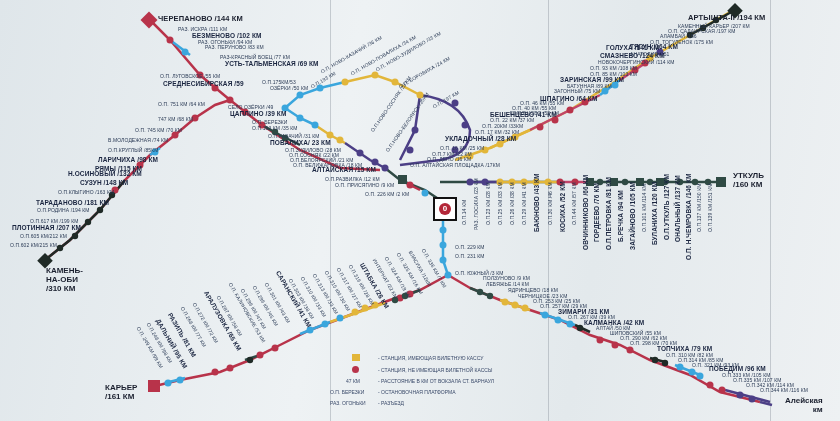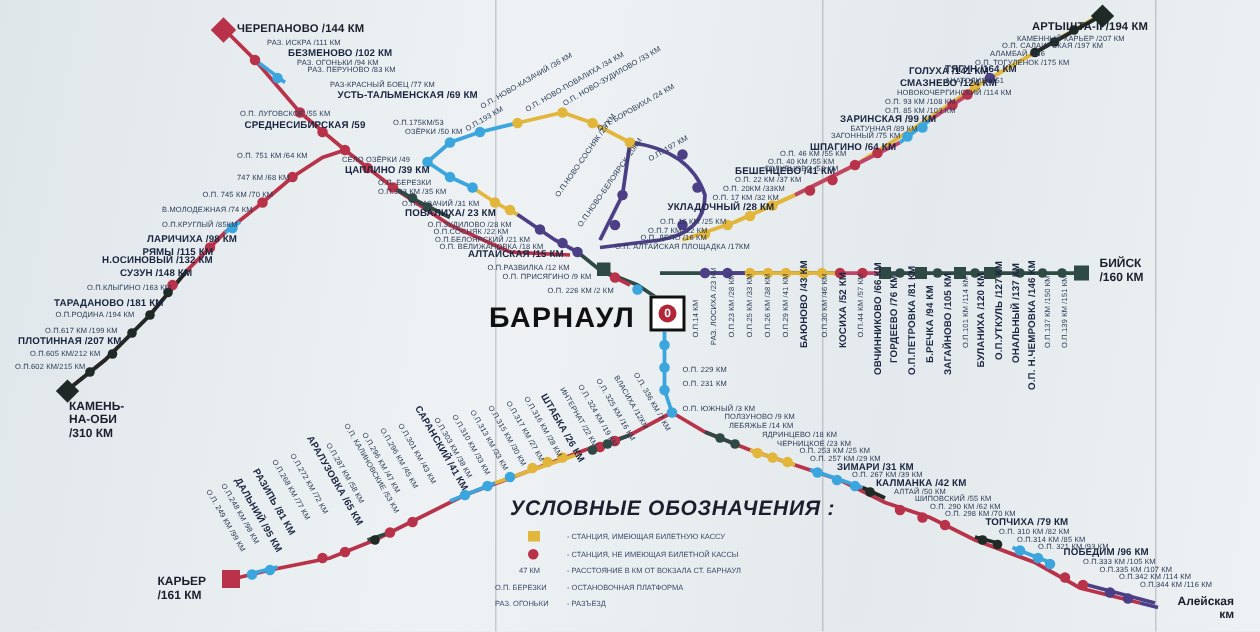--- a/index.html
+++ b/index.html
@@ -225,33 +225,32 @@
   </svg>
 
   <div class="lbl big" style="left:158px;top:15px">ЧЕРЕПАНОВО /144 КМ</div>
   <div class="term" style="left:46px;top:266px">
     <div>КАМЕНЬ-</div>
     <div>НА-ОБИ</div>
     <div>/310 КМ</div>
   </div>
   <div class="lbl big" style="left:688px;top:14px">АРТЫШТА-II /194 КМ</div>
   <div class="term" style="left:733px;top:171px">
-    <div>БИЙСК</div>
+    <div>УТКУЛЬ</div>
     <div>/160 КМ</div>
   </div>
   <div class="term" style="left:105px;top:383px">
     <div>КАРЬЕР</div>
     <div>/161 КМ</div>
   </div>
   <div class="term" style="left:785px;top:396px;text-align:right">
     <div>Алейская</div>
     <div>км</div>
   </div>
 
-  <div class="city">БАРНАУЛ</div>
   <div class="citybox">
       <span>0</span>
     </div>
 
   <div class="lbl" style="left:178px;top:27px">РАЗ. ИСКРА /111 КМ</div>
   <div class="lbl med" style="left:192px;top:33px">БЕЗМЕНОВО /102 КМ</div>
   <div class="lbl" style="left:198px;top:40px">РАЗ. ОГОНЬКИ /94 КМ</div>
   <div class="lbl" style="left:205px;top:45px">РАЗ. ПЕРУНОВО /83 КМ</div>
   <div class="lbl" style="left:220px;top:55px">РАЗ-КРАСНЫЙ БОЕЦ /77 КМ</div>
   <div class="lbl med" style="left:225px;top:61px">УСТЬ-ТАЛЬМЕНСКАЯ /69 КМ</div>
@@ -397,21 +396,20 @@
   <div class="lbl rot" style="left:232px;top:282px;transform:rotate(60deg)">О.П. КАЛИНОВСКИЕ /53 КМ</div>
   <div class="lbl rot" style="left:220px;top:295px;transform:rotate(60deg)">О.П.287 КМ /58 КМ</div>
   <div class="lbl rot med" style="left:208px;top:290px;transform:rotate(60deg)">АРАЛУЗОВКА /65 КМ</div>
   <div class="lbl rot" style="left:196px;top:302px;transform:rotate(60deg)">О.П.272 КМ /72 КМ</div>
   <div class="lbl rot" style="left:184px;top:306px;transform:rotate(60deg)">О.П.268 КМ /77 КМ</div>
   <div class="lbl rot med" style="left:172px;top:312px;transform:rotate(60deg)">РАЗИПЬ /81 КМ</div>
   <div class="lbl rot med" style="left:160px;top:318px;transform:rotate(60deg)">ДАЛЬНИЙ /95 КМ</div>
   <div class="lbl rot" style="left:150px;top:322px;transform:rotate(60deg)">О.П.248 КМ /98 КМ</div>
   <div class="lbl rot" style="left:140px;top:326px;transform:rotate(60deg)">О.П. 249 КМ /99 КМ</div>
 
-  <div class="legend-title">УСЛОВНЫЕ ОБОЗНАЧЕНИЯ :</div>
   <div class="swatch" style="left:352px;top:354px;background:#e2b63a"></div>
   <div class="leg" style="left:378px;top:355px">- СТАНЦИЯ, ИМЕЮЩАЯ БИЛЕТНУЮ КАССУ</div>
   <div class="swatch" style="left:352px;top:366px;background:#b8334a;border-radius:50%;width:7px"></div>
   <div class="leg" style="left:378px;top:367px">- СТАНЦИЯ, НЕ ИМЕЮЩАЯ БИЛЕТНОЙ КАССЫ</div>
   <div class="leg" style="left:346px;top:378px">47 КМ</div>
   <div class="leg" style="left:378px;top:378px">- РАССТОЯНИЕ В КМ ОТ ВОКЗАЛА СТ. БАРНАУЛ</div>
   <div class="leg" style="left:330px;top:389px">О.П. БЕРЕЗКИ</div>
   <div class="leg" style="left:378px;top:389px">- ОСТАНОВОЧНАЯ ПЛАТФОРМА</div>
   <div class="leg" style="left:330px;top:400px">РАЗ. ОГОНЬКИ</div>
   <div class="leg" style="left:378px;top:400px">- РАЗЪЕЗД</div>

